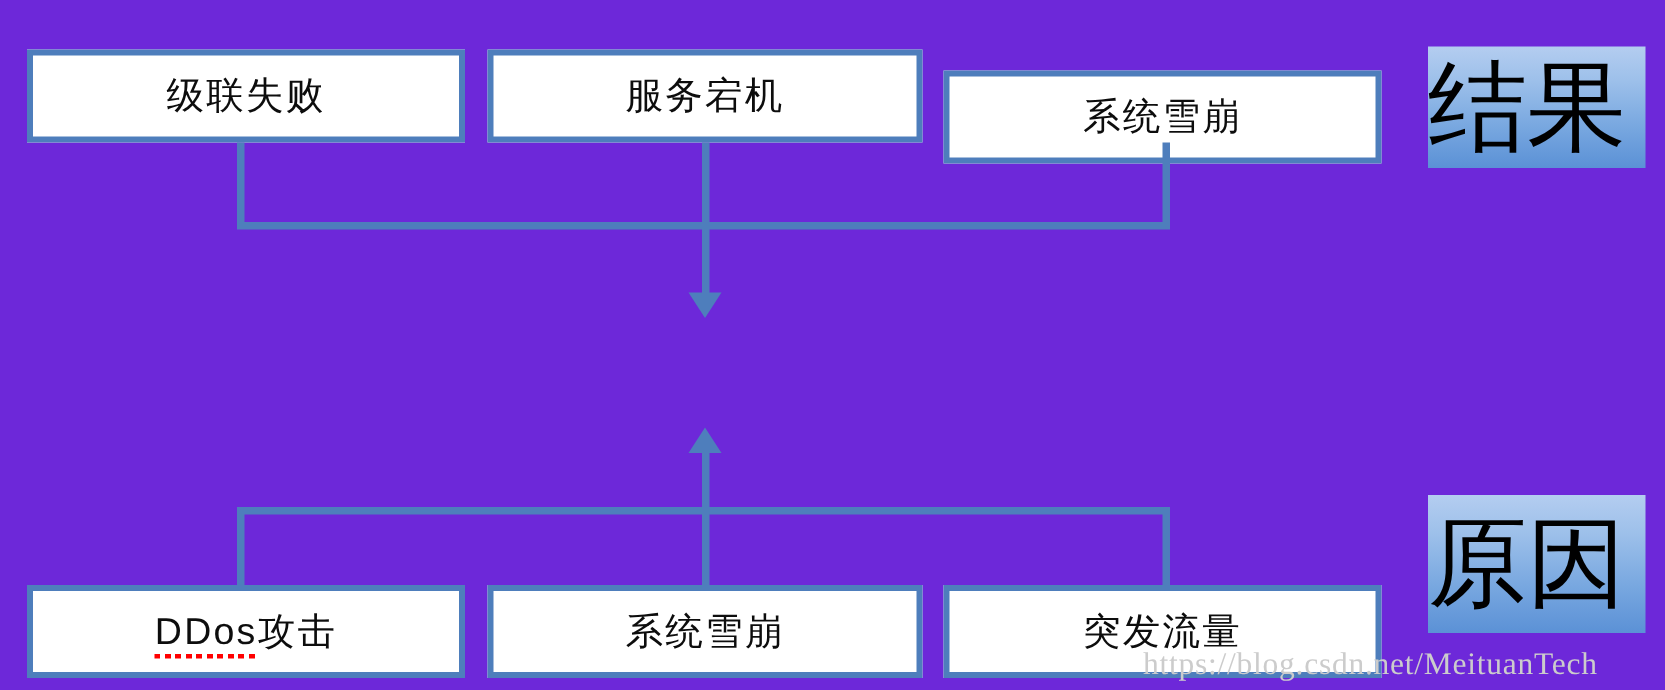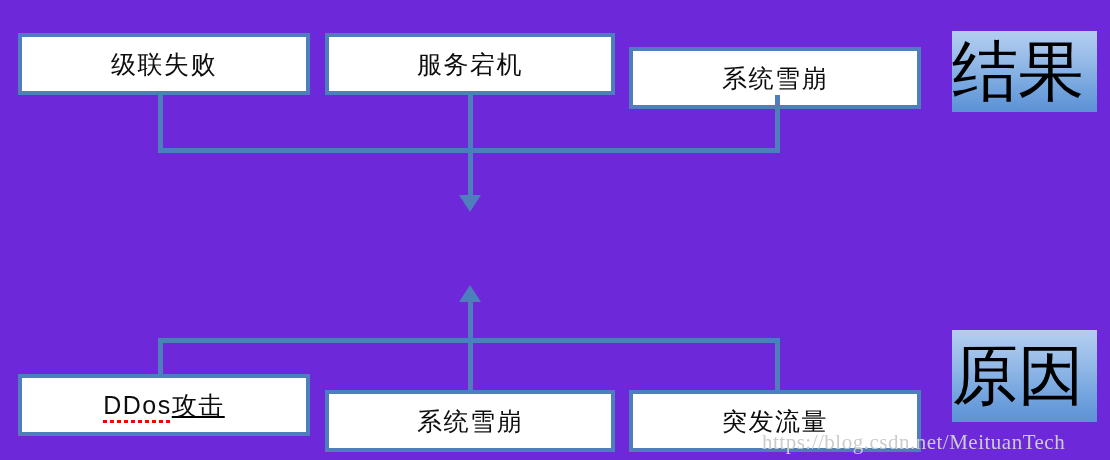--- a/index.html
+++ b/index.html
@@ -139,21 +139,21 @@
 
   <div class="arrowhead up" style="left:459px; top:285px;"></div>
   <div class="conn" style="left:468px; top:301px; width:5px; height:41px;"></div>
 
   <div class="conn" style="left:158px; top:338px; width:622px; height:5px;"></div>
 
   <div class="conn" style="left:158px; top:338px; width:5px; height:53px;"></div>
   <div class="conn" style="left:468px; top:338px; width:5px; height:53px;"></div>
   <div class="conn" style="left:775px; top:338px; width:5px; height:53px;"></div>
 
-  <div class="pbox" style="left:18px; top:374px; width:292px; height:62px;text-decoration:underline;">
+  <div class="pbox" style="left:18px; top:390px; width:292px; height:62px;">
     <span class="plabel">
       <span class="spellwrap">
         <span>DDos</span>
         <span class="dots"></span>
       </span><span>攻击</span>
     </span>
   </div>
 
   <div class="pbox" style="left:325px; top:390px; width:290px; height:62px;">
     <span class="plabel">系统雪崩</span>

